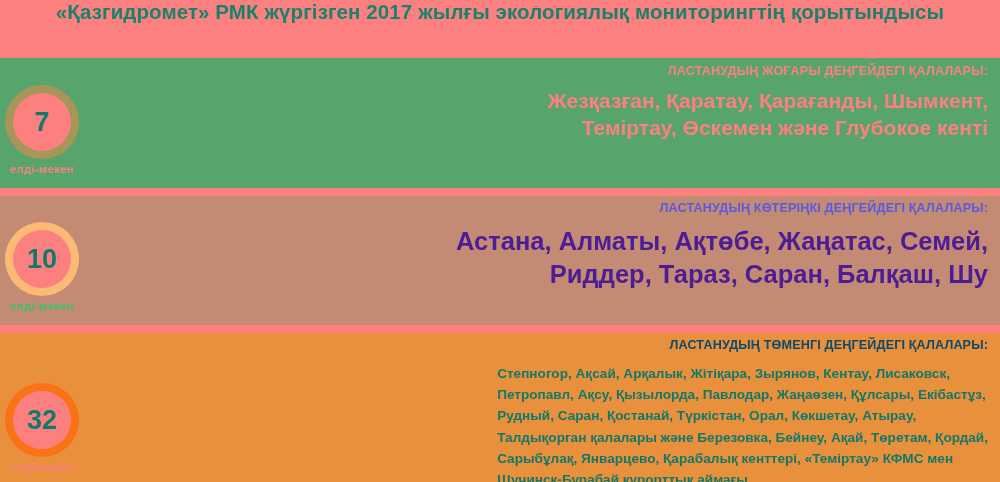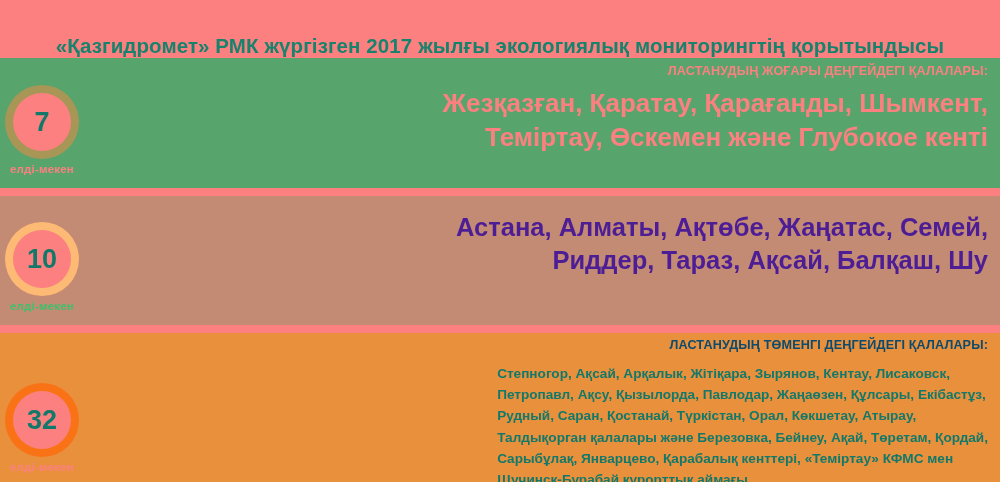--- a/index.html
+++ b/index.html
@@ -9,21 +9,21 @@
     position:relative;
     width:1000px;height:482px;
     overflow:hidden;
     background:#fc8080;
   }
 
   
   .title-bar{
     position:absolute;left:0;top:0;width:1000px;height:58px;
     background:#fc8080;
-    display:flex;align-items:flex-end;justify-content:center;
+    display:flex;align-items:flex-start;justify-content:center;
   }
   .title-text{
     color:#18836d;
     font-size:20.5px;
     font-weight:700;
     letter-spacing:0.1px;
     white-space:nowrap;
   }
 
   
@@ -70,21 +70,21 @@
 
   
   .col{position:absolute;right:12px;text-align:right;}
   .kicker{
     font-size:12.6px;font-weight:700;letter-spacing:0.15px;white-space:nowrap;
   }
   .cities{font-weight:700;}
 
   .col-high{top:64px;}
   .col-high .kicker{color:#fc8080;}
-  .col-high .cities{color:#fc8080;font-size:26px;line-height:1.30;margin-top:9px;}
+  .col-high .cities{color:#fc8080;font-size:21px;line-height:1.30;margin-top:9px;}
 
   .col-mid{top:201px;}
   .col-mid .kicker{color:#5a5ae0;}
   .col-mid .cities{color:#4c1d95;font-size:25.5px;line-height:1.30;margin-top:10px;}
 
   .col-low{top:338px;}
   .col-low .kicker{color:#0c4a6e;}
   .col-low .cities{color:#12796a;font-size:13.6px;line-height:1.56;margin-top:11px;text-align:left;}
 </style>
 </head>
@@ -246,23 +246,24 @@
 
   <div class="col col-high">
     <div class="kicker">ЛАСТАНУДЫҢ ЖОҒАРЫ ДЕҢГЕЙДЕГІ ҚАЛАЛАРЫ:</div>
     <div class="cities">
       <div>Жезқазған, Қаратау, Қарағанды, Шымкент,</div>
       <div>Теміртау, Өскемен және Глубокое кенті</div>
     </div>
   </div>
 
   <div class="col col-mid">
+    <div class="kicker">ЛАСТАНУДЫҢ КӨТЕРІҢКІ ДЕҢГЕЙДЕГІ ҚАЛАЛАРЫ:</div>
     <div class="cities">
       <div>Астана, Алматы, Ақтөбе, Жаңатас, Семей,</div>
-      <div>Риддер, Тараз, Ақсай, Балқаш, Шу</div>
+      <div>Риддер, Тараз, Саран, Балқаш, Шу</div>
     </div>
   </div>
 
   <div class="col col-low">
     <div class="kicker">ЛАСТАНУДЫҢ ТӨМЕНГІ ДЕҢГЕЙДЕГІ ҚАЛАЛАРЫ:</div>
     <div class="cities">
       <div>Степногор, Ақсай, Арқалык, Жітіқара, Зырянов, Кентау, Лисаковск,</div>
       <div>Петропавл, Ақсу, Қызылорда, Павлодар, Жаңаөзен, Құлсары, Екібастұз,</div>
       <div>Рудный, Саран, Қостанай, Түркістан, Орал, Көкшетау, Атырау,</div>
       <div>Талдықорган қалалары және Березовка, Бейнеу, Ақай, Төретам, Қордай,</div>

